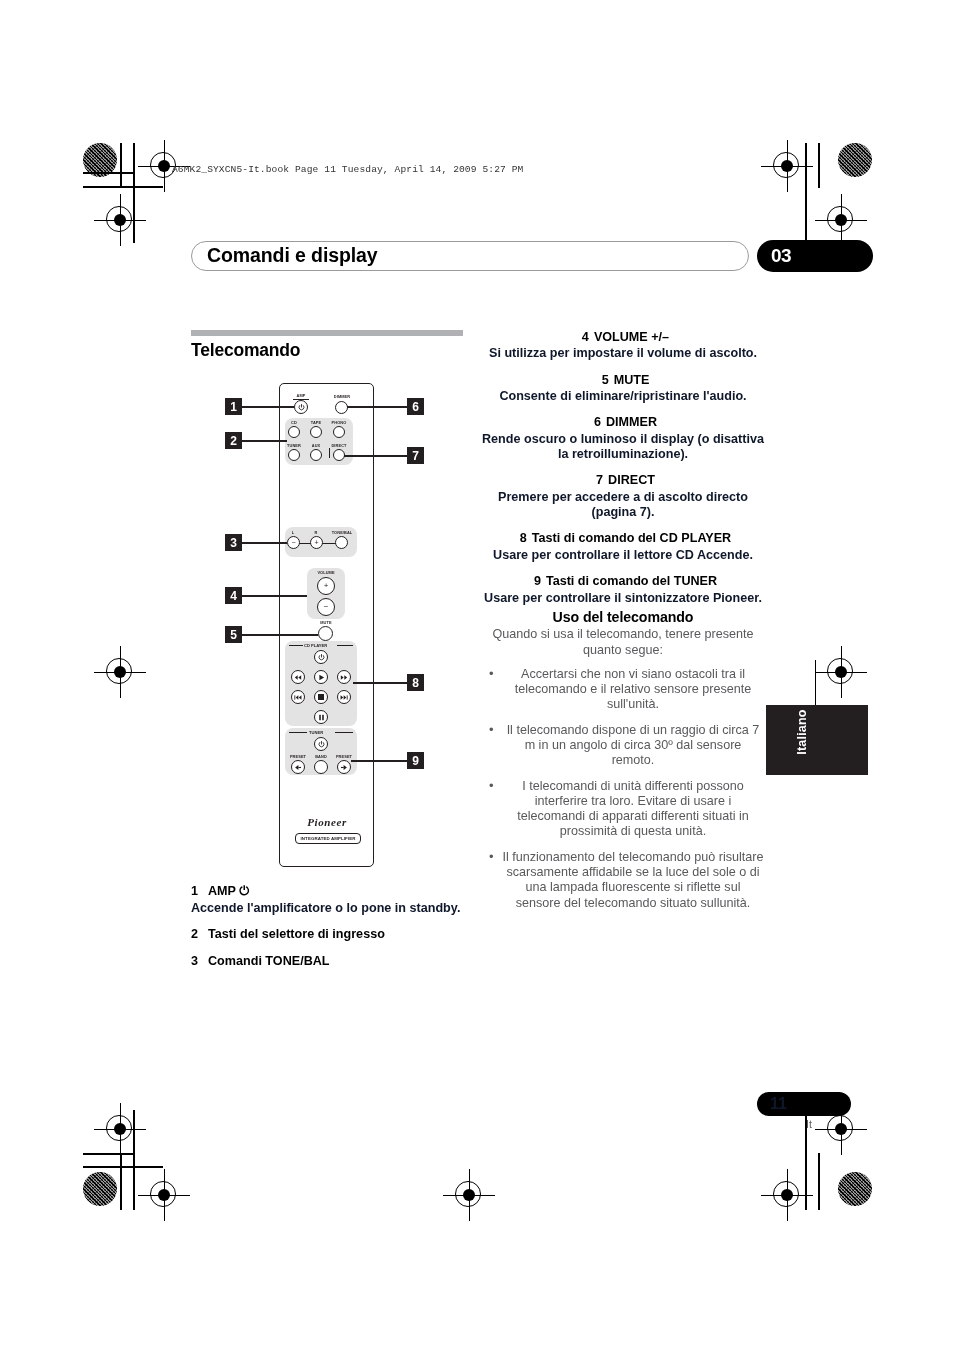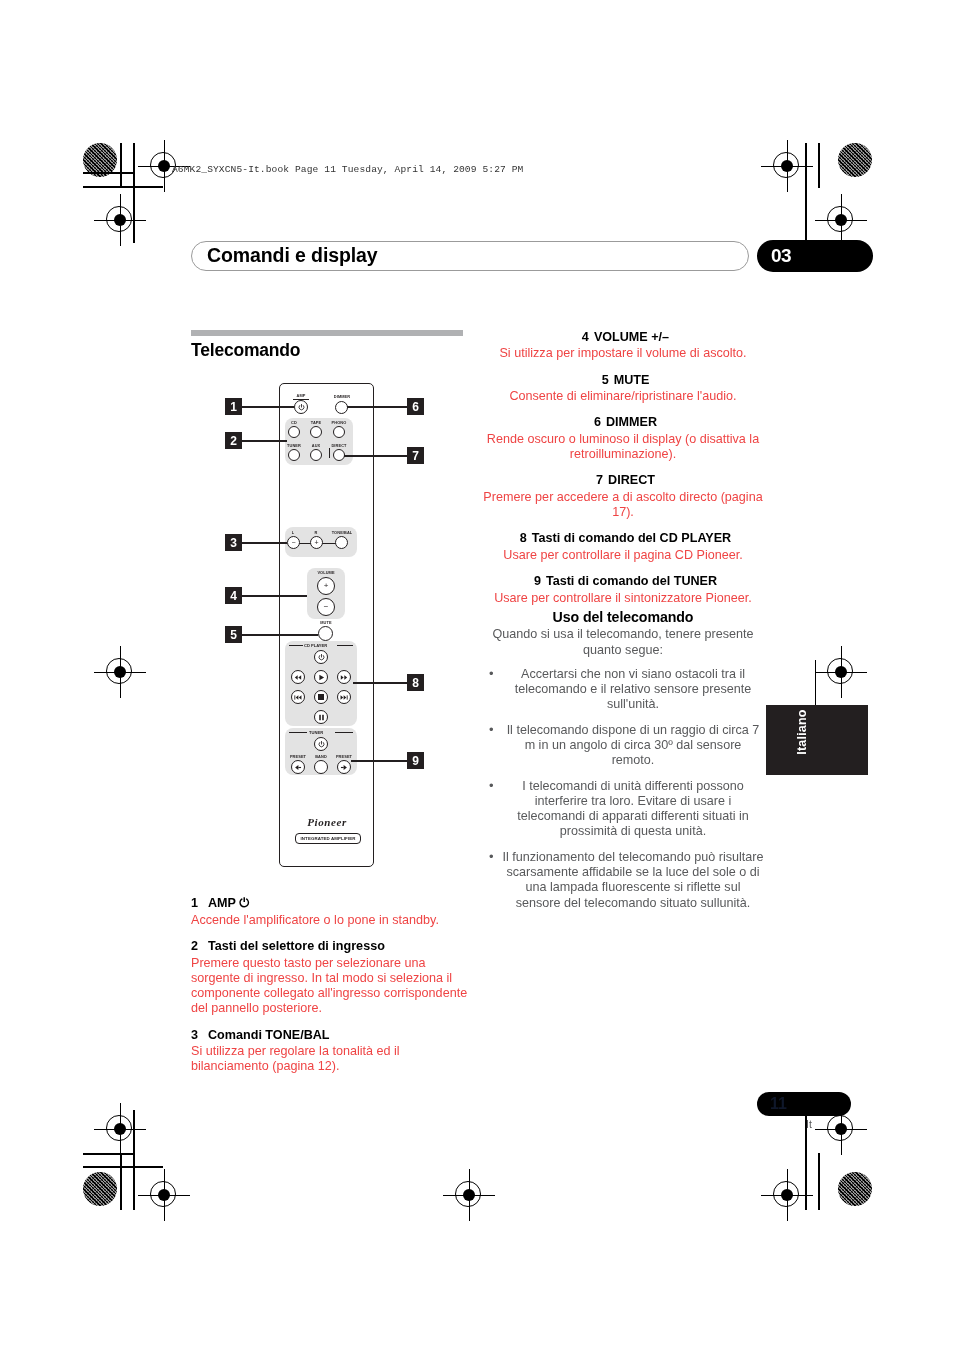--- a/index.html
+++ b/index.html
@@ -23,27 +23,27 @@
   .chapter-title{position:absolute;left:207px;top:244px;font-size:19.5px;font-weight:bold;letter-spacing:-0.1px;color:#000;}
   .chapter-num-pill{position:absolute;left:757px;top:240px;width:116px;height:32px;background:#000;border-radius:16px;}
   .chapter-num{position:absolute;left:771px;top:245px;font-size:19px;font-weight:bold;color:#fff;letter-spacing:-0.5px;}
 
   
   .col{position:absolute;width:282px;font-size:12.6px;line-height:15.4px;color:#58595b;}
   .col-left{left:191px;top:330px;}
   .col-right{left:482px;top:330px;text-align:center;}
 
   .sec-rule{width:272px;height:6px;background:#b0b1b3;margin-bottom:7px;}
-  .sec-h1{font-size:17.5px;font-weight:bold;color:#000;margin:0 0 26px 0;letter-spacing:-0.2px;}
+  .sec-h1{font-size:17.5px;font-weight:bold;color:#000;margin:0 0 14px 0;letter-spacing:-0.2px;}
   .sec-h2{font-size:14.2px;font-weight:bold;color:#000;margin:0 0 2px 0;letter-spacing:-0.1px;}
 
   .item{margin-bottom:11px;}
   .item-head{font-size:12.6px;font-weight:bold;color:#000;margin-bottom:1px;white-space:nowrap;}
   .item-head .num{display:inline-block;width:17px;}
-  .item-body{font-size:12.6px;line-height:15.3px;color:#ef4444;}
+  .item-body{font-size:12.6px;line-height:15.3px;color:#0f172a;font-weight:bold;}
 
   .bullets{margin:9px 0 0 0;padding:0;list-style:none;}
   .bullets li{position:relative;padding-left:20px;margin-bottom:10px;font-size:12.6px;line-height:15.3px;color:#58595b;}
   .bullets li:before{content:"\2022";position:absolute;left:7px;top:-1px;font-size:13px;color:#58595b;}
 
   .intro{margin:2px 0 0 0;font-size:12.6px;line-height:15.3px;color:#58595b;}
 
   
   .side-tab{position:absolute;left:766px;top:705px;width:102px;height:70px;background:#231f20;}
   .side-tab span{position:absolute;left:-14px;top:20px;width:100px;text-align:center;
@@ -172,28 +172,26 @@
     <div class="item-head">
       <span class="num">1</span><span>AMP ⏻</span>
     </div>
     <div class="item-body">Accende l'amplificatore o lo pone in standby.</div>
   </div>
 
   <div class="item">
     <div class="item-head">
       <span class="num">2</span><span>Tasti del selettore di ingresso</span>
     </div>
-    <div class="item-body">Premere questo tasto per selezionare una sorgente di ingresso. In tal modo si seleziona il componente collegato all'ingresso corrispondente del pannello posteriore.</div>
   </div>
 
   <div class="item">
     <div class="item-head">
       <span class="num">3</span><span>Comandi TONE/BAL</span>
     </div>
-    <div class="item-body">Si utilizza per regolare la tonalità ed il bilanciamento (pagina 12).</div>
   </div>
 </div>
 
 <div class="col col-right">
   <div class="item">
     <div class="item-head">
       <span class="num">4</span><span>VOLUME +/–</span>
     </div>
     <div class="item-body">Si utilizza per impostare il volume di ascolto.</div>
   </div>
@@ -206,27 +204,27 @@
   <div class="item">
     <div class="item-head">
       <span class="num">6</span><span>DIMMER</span>
     </div>
     <div class="item-body">Rende oscuro o luminoso il display (o disattiva la retroilluminazione).</div>
   </div>
   <div class="item">
     <div class="item-head">
       <span class="num">7</span><span>DIRECT</span>
     </div>
-    <div class="item-body">Premere per accedere a di ascolto directo (pagina 17).</div>
+    <div class="item-body">Premere per accedere a di ascolto directo (pagina 7).</div>
   </div>
   <div class="item">
     <div class="item-head">
       <span class="num">8</span><span>Tasti di comando del CD PLAYER</span>
     </div>
-    <div class="item-body">Usare per controllare il pagina CD Pioneer.</div>
+    <div class="item-body">Usare per controllare il lettore CD Accende.</div>
   </div>
   <div class="item" style="margin-bottom:4px;">
     <div class="item-head">
       <span class="num">9</span><span>Tasti di comando del TUNER</span>
     </div>
     <div class="item-body">Usare per controllare il sintonizzatore Pioneer.</div>
   </div>
 
   <div class="sec-h2">Uso del telecomando</div>
   <div class="intro">Quando si usa il telecomando, tenere presente quanto segue:</div>

